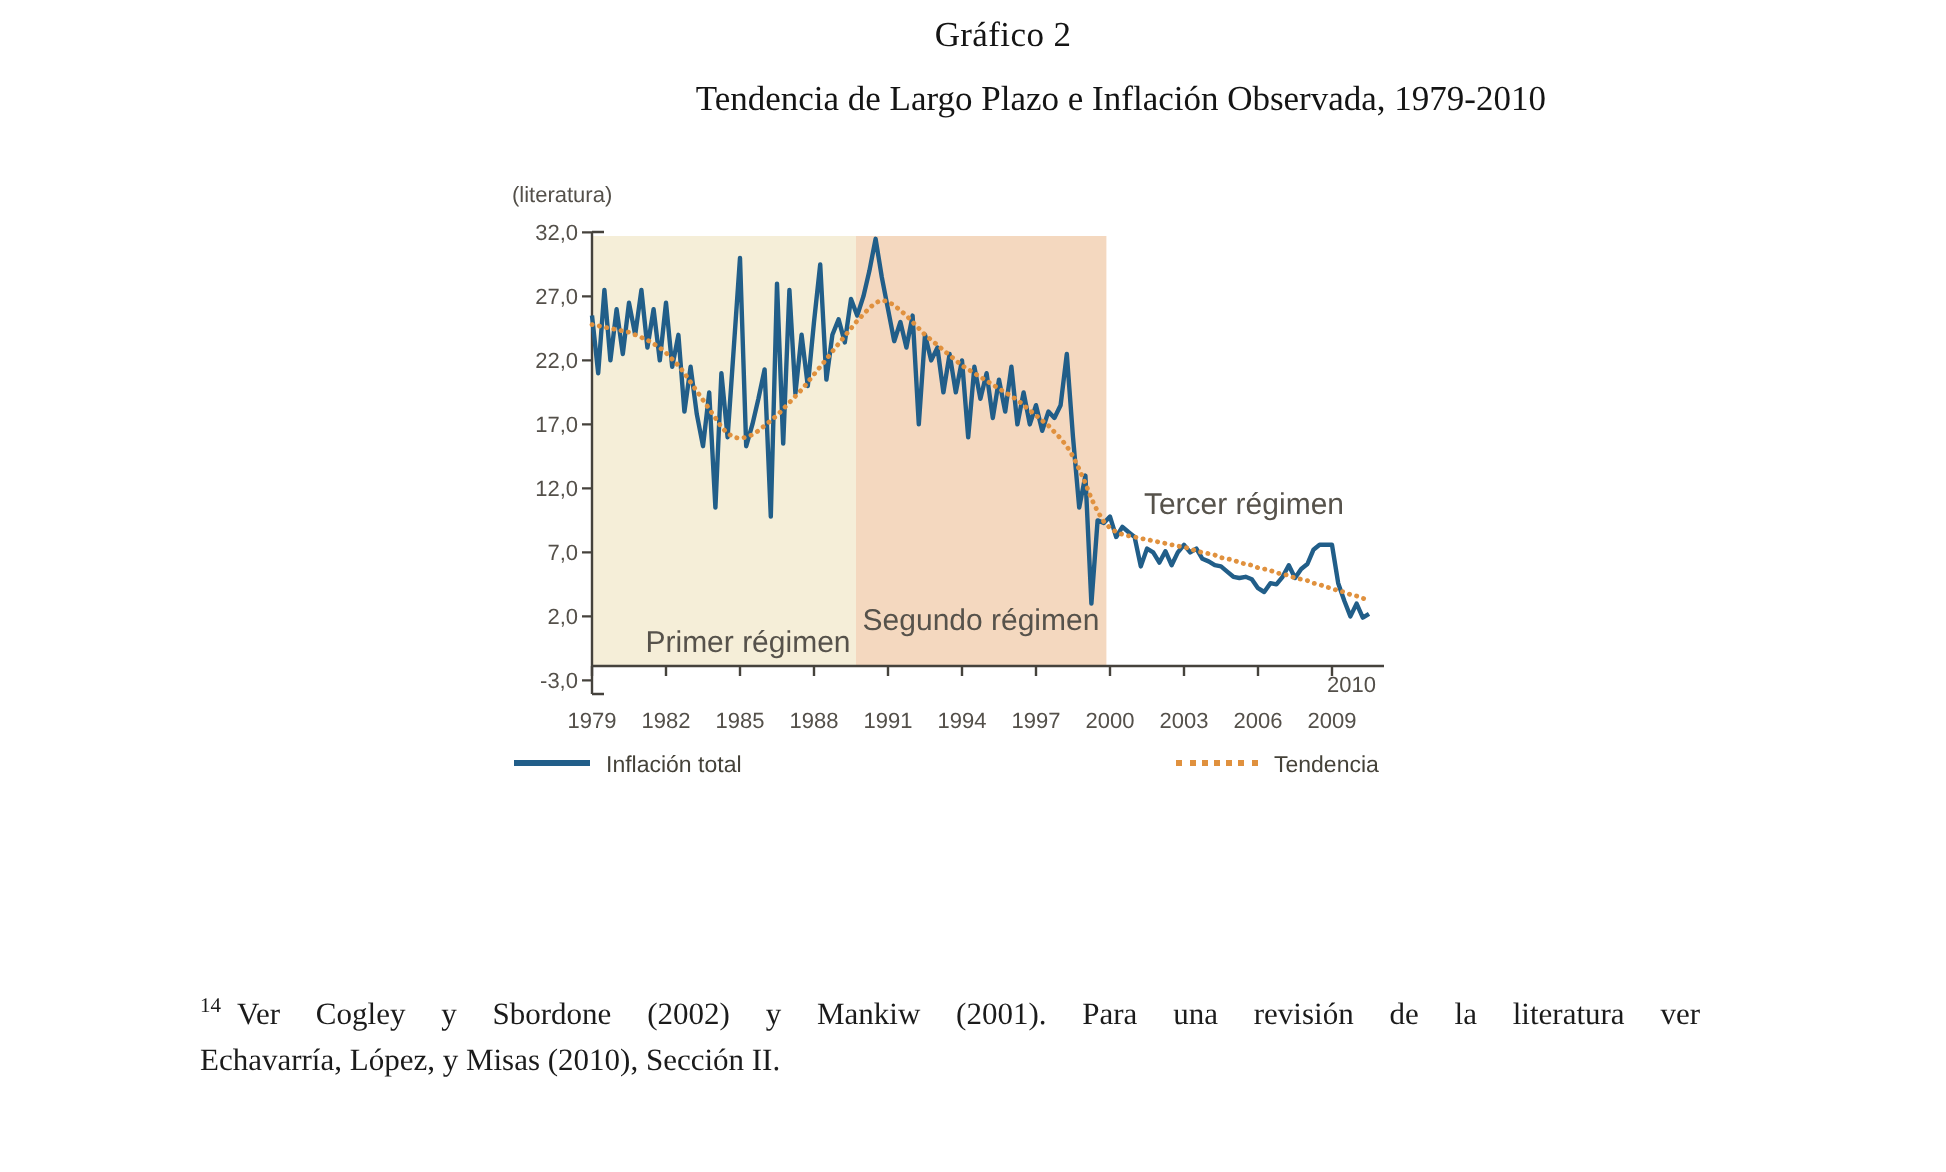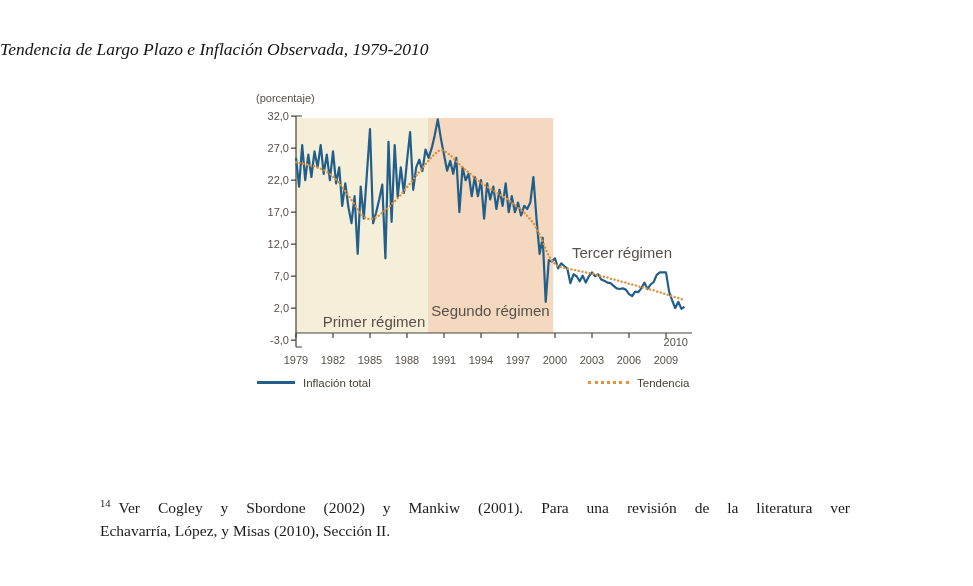--- a/index.html
+++ b/index.html
@@ -1,22 +1,22 @@
 <!DOCTYPE html>
 <html><head>
 <meta charset="utf-8">
 <style>
   html,body{margin:0;padding:0;}
   body{width:973px;height:586px;background:#ffffff;position:relative;overflow:hidden;
        font-family:"Liberation Serif",serif;}
   .page{position:absolute;inset:0;}
   .title1{position:absolute;top:7px;left:30px;width:943px;text-align:center;
           font-size:17.5px;color:#141414;letter-spacing:.2px;}
-  .title2{position:absolute;top:39px;left:0;width:773px;text-align:left;
-          font-size:17.5px;color:#141414;font-style:italic;}
+  .title2{position:absolute;top:39px;left:0;width:773px;text-align:right;
+          font-size:17.5px;color:#141414;}
   .unit{position:absolute;left:256px;top:92px;font-family:"Liberation Sans",sans-serif;
         font-size:11px;color:#54504a;}
   #chart-svg{position:absolute;left:240px;top:85px;width:470px;height:315px;}
   #chart-svg text{font-family:"Liberation Sans",sans-serif;}
   .regime{position:absolute;font-family:"Liberation Sans",sans-serif;font-size:15px;
           color:#56524b;text-align:center;}
   .regime.r1{left:296px;top:313px;width:156px;}
   .regime.r2{left:428px;top:302px;width:125px;}
   .regime.r3{left:553px;top:244px;width:138px;}
   .legend-item{position:absolute;top:377px;font-family:"Liberation Sans",sans-serif;
@@ -30,23 +30,24 @@
             color:#1b1b1b;line-height:23px;}
   .fl1{text-align:justify;text-align-last:justify;}
   .fl2{text-align:left;}
   sup.fn-mark{font-size:10.5px;line-height:0;margin-right:8px;}
 </style>
 </head>
 <body>
 
 <div class="page">
 
+  <div class="title1">Gráfico 2</div>
   <div class="title2">Tendencia de Largo Plazo e Inflación Observada, 1979-2010</div>
 
-  <div class="unit">(porcentaje)</div>
+  <div class="unit">(literatura)</div>
 
   <svg id="chart-svg" viewBox="240 85 470 315">
       <rect x="296.0" y="118" width="132.0" height="215" fill="#f5eed8"></rect>
       <rect x="428.0" y="118" width="125.2" height="215" fill="#f4d8bf"></rect>
       <path d="M296 116 H302 M296 116 V347 M296 347 H302 M291 116.2 H296 M291 148.2 H296 M291 180.2 H296 M291 212.2 H296 M291 244.2 H296 M291 276.2 H296 M291 308.2 H296 M291 340.2 H296" stroke="#45423c" fill="none" stroke-width="1.2"></path>
       <path d="M296 333 H692 M296.0 333 V338 M333.0 333 V338 M370.0 333 V338 M407.0 333 V338 M444.0 333 V338 M481.0 333 V338 M518.0 333 V338 M555.0 333 V338 M592.0 333 V338 M629.0 333 V338 M666.0 333 V338" stroke="#45423c" fill="none" stroke-width="1.2"></path>
       <text x="289" y="120.2" text-anchor="end" font-size="11" fill="#54504a">32,0</text>
       <text x="289" y="152.2" text-anchor="end" font-size="11" fill="#54504a">27,0</text>
       <text x="289" y="184.2" text-anchor="end" font-size="11" fill="#54504a">22,0</text>
       <text x="289" y="216.2" text-anchor="end" font-size="11" fill="#54504a">17,0</text>

